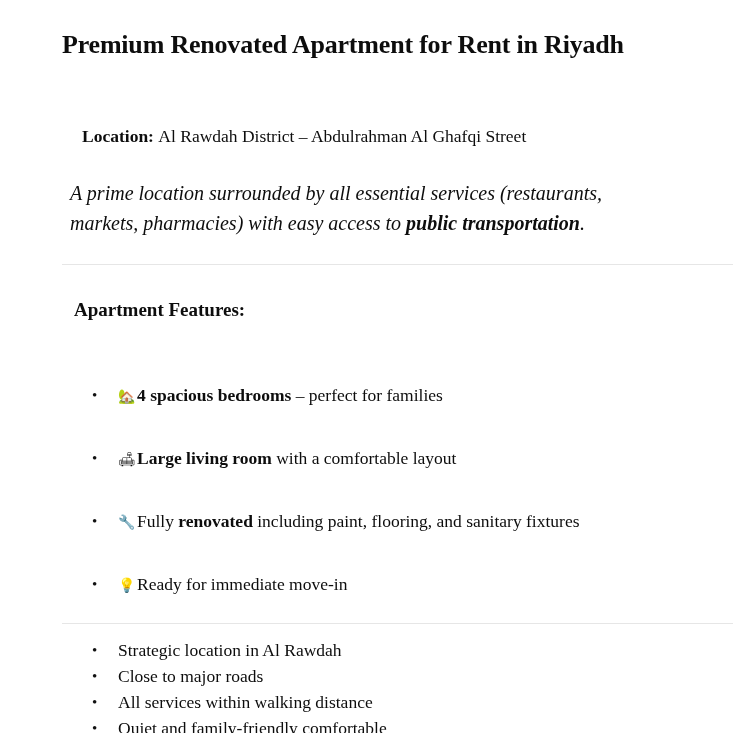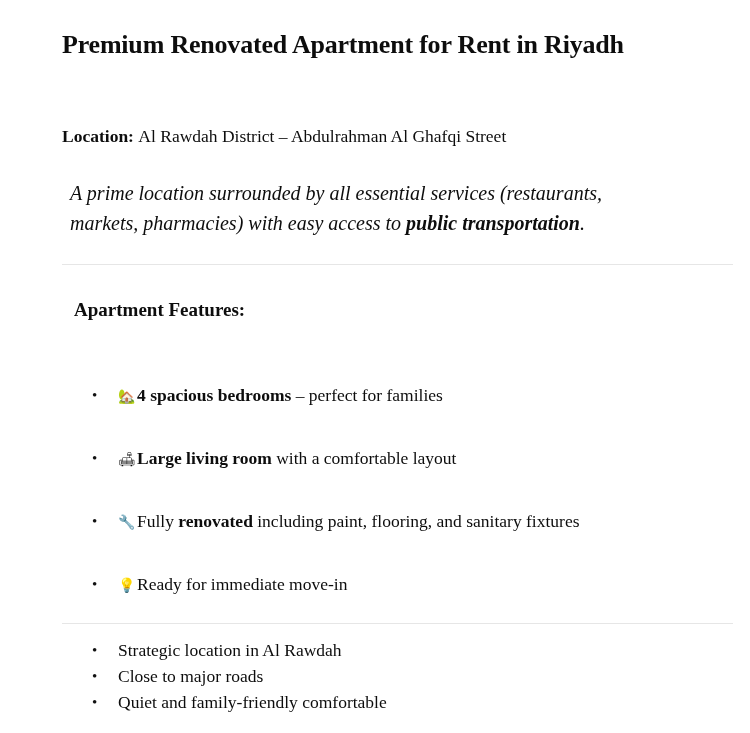--- a/index.html
+++ b/index.html
@@ -31,20 +31,21 @@
     padding-top: 29px;
   }
   .location-line {
     font-size: 17.5px;
     line-height: 1.35;
     margin: 0;
     padding-top: 65px;
   }
   .location-line .lbl {
     font-weight: bold;
+    margin-left: 20px;
   }
   .intro-para {
     font-size: 20px;
     line-height: 1.52;
     margin: 8px;
     padding-top: 21px;
     max-width: 600px;
     font-style: italic;
   }
   .intro-para .b {
@@ -138,17 +139,20 @@
 
 
   <ul class="bullets advantages">
     <li>
       <span>Strategic location in Al Rawdah</span>
     </li>
     <li>
       <span>Close to major roads</span>
     </li>
     <li>
+      <span>All services within walking distance</span>
+    </li>
+    <li>
       <span>Quiet and family-friendly comfortable</span>
     </li>
   </ul>
 
 </div>
 
 </body></html>

